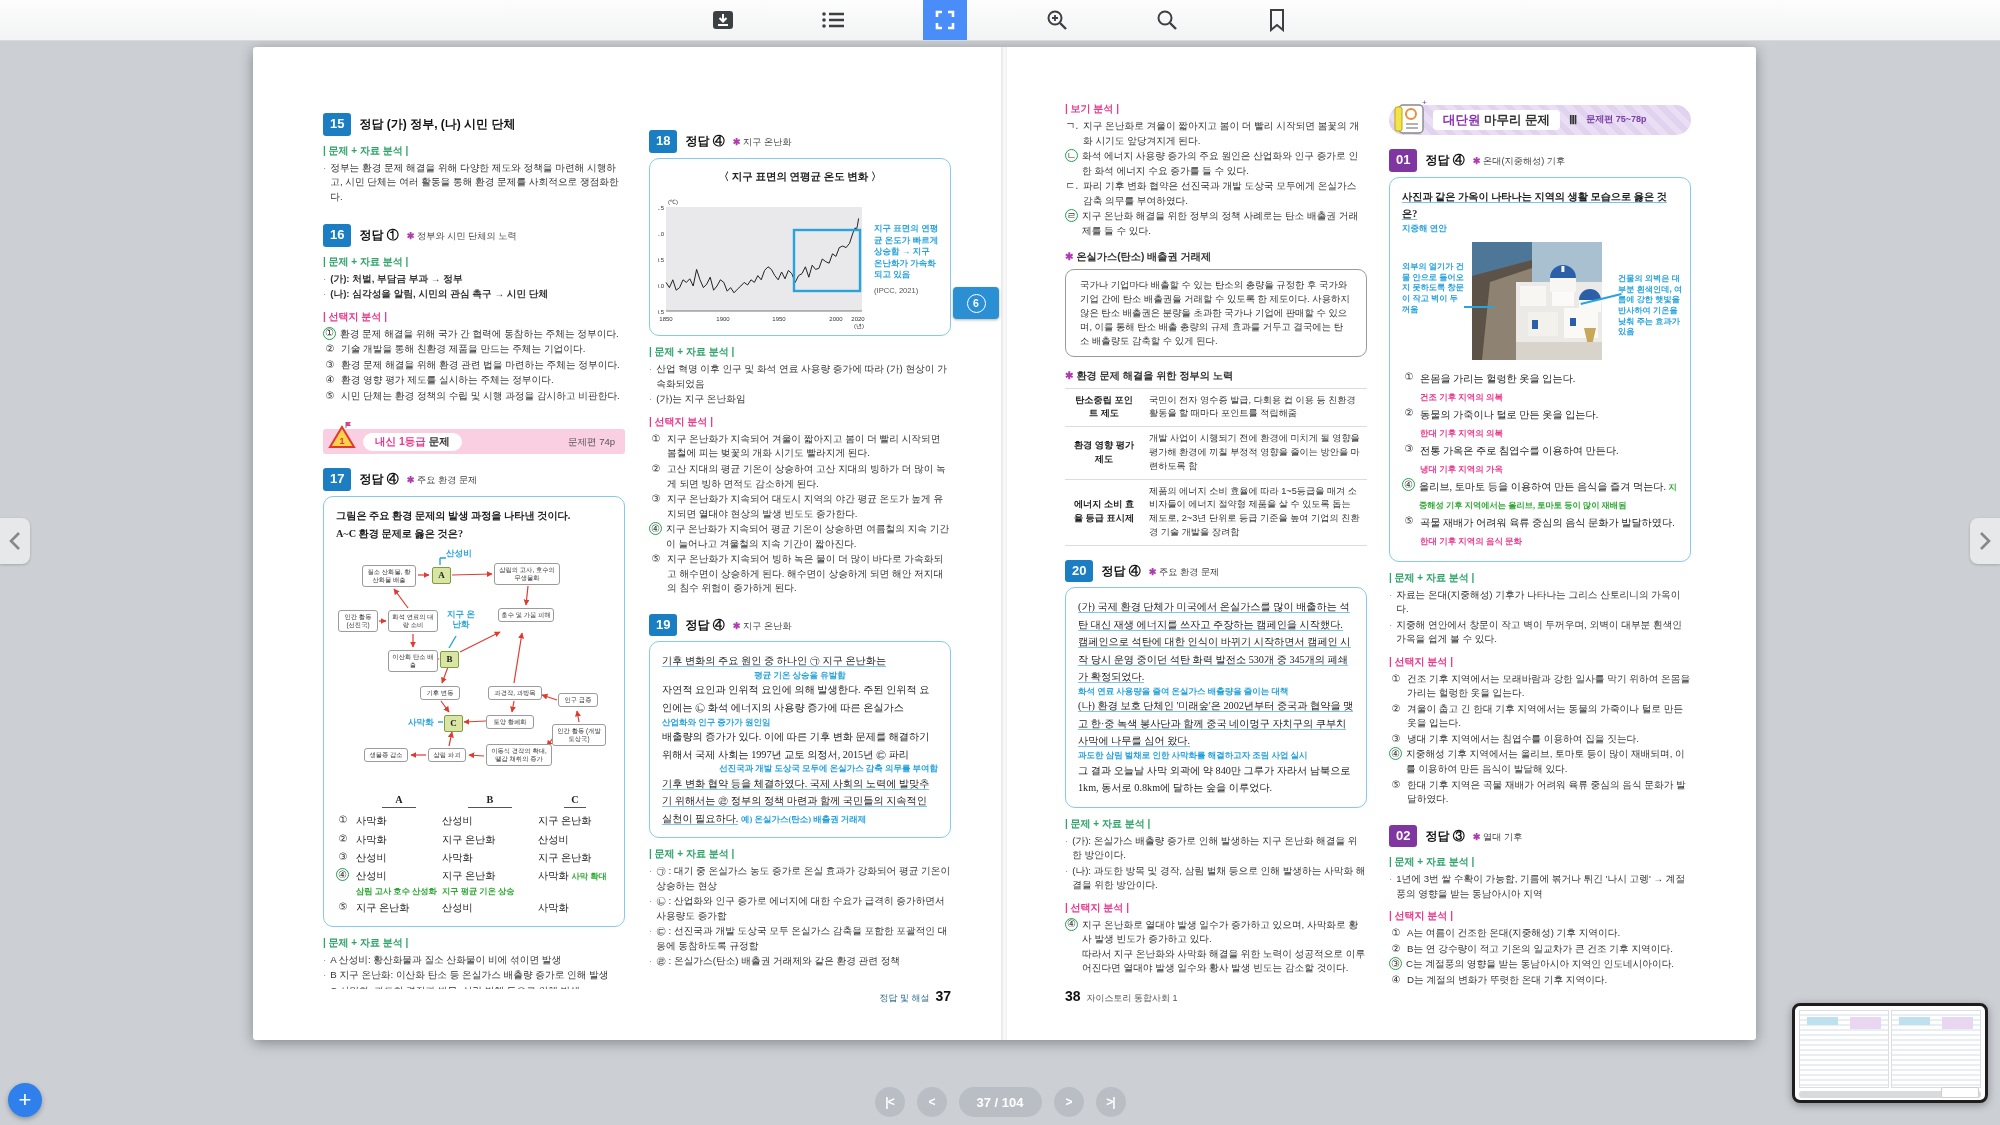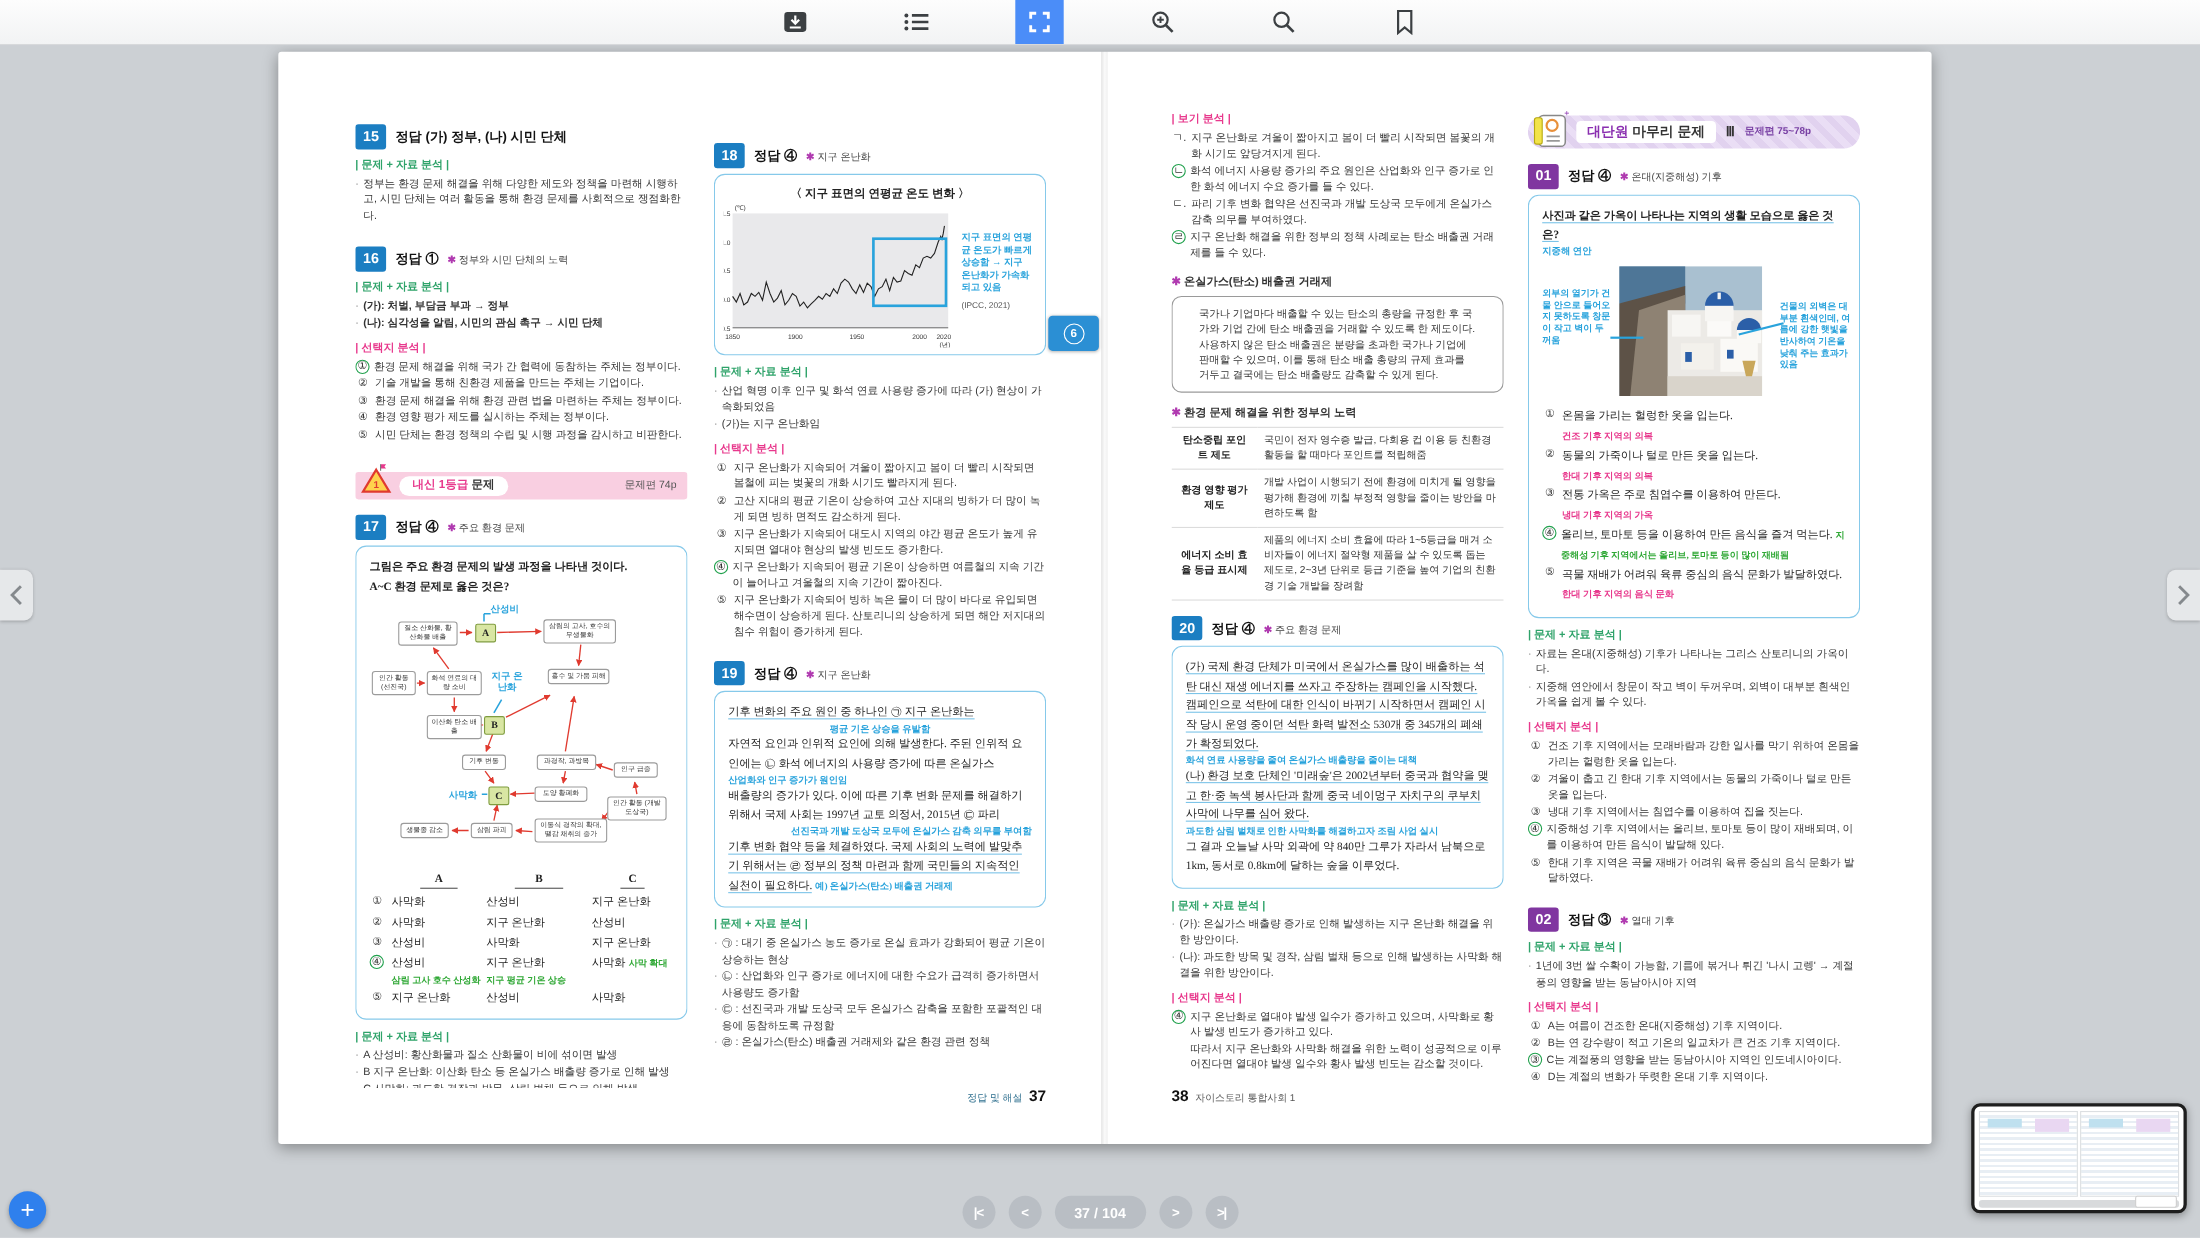--- a/index.html
+++ b/index.html
@@ -37,21 +37,21 @@
   .mark{flex:none;font-size:10px;color:#333;width:14px;text-align:center;line-height:1.4;}
   .ring{border:1.4px solid #21a14d;border-radius:50%;width:13px;height:13px;display:inline-flex;
     align-items:center;justify-content:center;box-sizing:border-box;}
   .qbox{border:1.6px solid #86c9ea;border-radius:10px;padding:10px 12px;margin:4px 0 8px;}
   .serif{font-family:"Liberation Serif",serif;font-size:10.2px;line-height:1.72;color:#222;}
   .bn{color:#29a3dc;font-size:8.5px;font-weight:700;line-height:1.35;}
   .gn{color:#2fa835;font-size:8.3px;font-weight:700;line-height:1.3;}
   .pn{color:#e8398d;font-size:8.5px;font-weight:700;line-height:1.35;}
   .ul{border-bottom:1.5px solid #7cc4e8;}
   .shead{font-size:10.2px;font-weight:700;color:#333;margin:11px 0 4px;}
-  .roundbox{border:1px solid #9a9a9a;border-radius:9px;padding:8px 24px;font-size:9.4px;color:#333;}
+  .roundbox{border:1px solid #9a9a9a;border-radius:9px;padding:8px 14px;font-size:9.4px;color:#333;}
   .gtable{width:100%;border-collapse:collapse;font-size:9.2px;margin-top:2px;}
   .gtable td{border-top:1px solid #dcdcdc;border-bottom:1px solid #dcdcdc;padding:5px 6px;vertical-align:middle;}
   .gtable td.h{width:66px;text-align:center;font-weight:700;color:#222;}
   
   .ban1{position:relative;background:#f9cfe1;border-radius:3px;height:25px;display:flex;align-items:center;
     justify-content:space-between;margin:26px 0 10px;padding:0 10px 0 40px;}
   .ban1 .pill{background:#fff;border-radius:12px;padding:1px 12px;font-weight:800;font-size:10.5px;color:#333;}
   .ban1 .pill b{color:#e8398d;}
   .ban1 .ref{font-size:9.5px;color:#555;}
   .tri{position:absolute;left:4px;top:-8px;}
@@ -72,21 +72,21 @@
   
   .diag{position:relative;width:278px;height:238px;margin:6px auto 2px;}
   .dn{position:absolute;border:1px solid #9b9b9b;border-radius:3px;background:#fff;
     font-size:6.3px;line-height:1.25;color:#333;text-align:center;padding:2px 2px;box-sizing:border-box;}
   .abc{position:absolute;width:17px;height:15px;background:#d9e6a3;border:1px solid #7f9c3f;border-radius:2px;
     font-family:"Liberation Serif",serif;font-weight:700;font-size:9px;color:#222;
     display:flex;align-items:center;justify-content:center;}
   .dlbl{position:absolute;color:#29a3dc;font-weight:800;font-size:8.6px;line-height:1.15;text-align:center;}
   
   .chartbox{border:1.6px solid #86c9ea;border-radius:10px;padding:8px 8px 6px;margin:4px 0 8px;}
-  .ctitle{text-align:center;font-family:"Liberation Serif",serif;font-weight:700;font-size:10.5px;color:#222;margin:2px 0 0;}
+  .ctitle{text-align:center;font-family:"Liberation Serif",serif;font-weight:700;font-size:10.5px;color:#222;margin:2px 0 13px;}
   .crow{display:flex;gap:4px;}
   .cann{width:66px;padding-top:26px;}
   .csrc{color:#555;font-size:7.6px;margin-top:4px;font-weight:400;}
   
   .photo-wrap{position:relative;margin:6px 0 4px;height:126px;}
   .pnote{position:absolute;width:64px;color:#29a3dc;font-weight:700;font-size:8.2px;line-height:1.3;}
   .pline{position:absolute;height:1.5px;background:#29a3dc;}
   
   .lfoot{position:absolute;left:566px;top:941px;width:132px;text-align:right;font-size:9px;color:#2e6f8e;}
   .lfoot b{font-size:14px;color:#111;margin-left:6px;}
@@ -403,21 +403,21 @@
     <div class="opt">
           <span class="mark">③</span>
           <span>지구 온난화가 지속되어 대도시 지역의 야간 평균 온도가 높게 유지되면 열대야 현상의 발생 빈도도 증가한다.</span>
         </div>
     <div class="opt">
           <span class="mark ring">④</span>
           <span>지구 온난화가 지속되어 평균 기온이 상승하면 여름철의 지속 기간이 늘어나고 겨울철의 지속 기간이 짧아진다.</span>
         </div>
     <div class="opt">
           <span class="mark">⑤</span>
-          <span>지구 온난화가 지속되어 빙하 녹은 물이 더 많이 바다로 유입되면 해수면이 상승하게 된다. 산토리니의 상승하게 되면 해안 저지대의 침수 위험이 증가하게 된다.</span>
+          <span>지구 온난화가 지속되어 빙하 녹은 물이 더 많이 바다로 가속화되고 해수면이 상승하게 된다. 해수면이 상승하게 되면 해안 저지대의 침수 위험이 증가하게 된다.</span>
         </div>
 
     <div class="phead" style="margin-top:18px">
       <span class="pnum">19</span>
       <span class="pans">정답 ④</span>
       <span class="ptopic"><span class="star">✱ </span><span>지구 온난화</span></span>
     </div>
 
     <div class="qbox serif">
       <span class="ul">기후 변화의 주요 원인 중 하나인 ㉠ 지구 온난화는</span>

